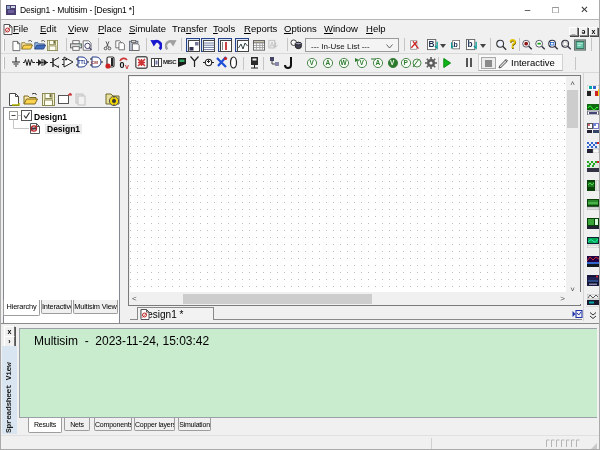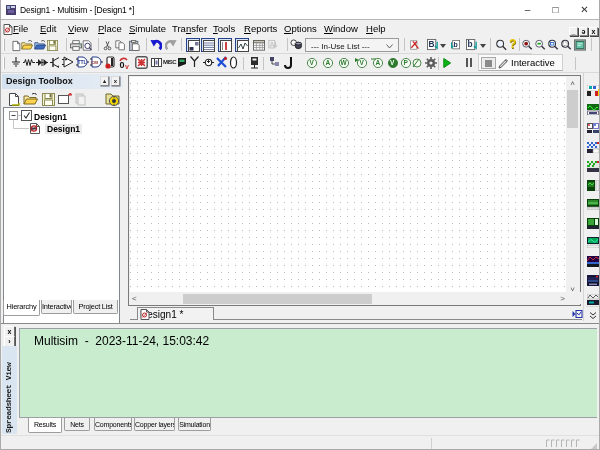--- a/index.html
+++ b/index.html
@@ -488,24 +488,20 @@
       <svg class="abs" style="left:19px;top:3px" width="11" height="11" viewBox="0 0 11 11">
         <path d="M1 10 l2 -0.6 L9.5 3 L8 1.4 L1.6 8 z" fill="#ddd" stroke="#555"></path>
         <path d="M7.2 2.2 l1.6 1.6" stroke="#555"></path>
       </svg>
       <div class="abs" style="left:32px;top:2px;font-size:9.5px;color:#000">Interactive</div>
     </div>
     <div class="abs tsep" style="left:575px;top:3px"></div>
   </div>
 
   <div class="abs" id="leftpanel">
-    <div class="abs" id="lp-header">Design Toolbox
-      <div class="abs lp-btn" style="left:98px;">▴</div>
-      <div class="abs lp-btn" style="left:109px;">x</div>
-    </div>
     <div class="abs" id="lp-toolbar">
       <svg class="abs" style="left:6px;top:3px" width="12" height="13" viewBox="0 0 12 13">
         <path d="M1.5 0.5 h6 l3 3 v9 h-9 z" fill="#fff" stroke="#4a4a4a"></path>
         <path d="M7.5 0.5 v3 h3" fill="none" stroke="#4a4a4a"></path>
         <path d="M4 12 h7 l0 -2" fill="none" stroke="#aa0" stroke-width="1.4"></path>
       </svg>
       <svg class="abs" style="left:21px;top:3px" width="15" height="13" viewBox="0 0 15 13">
         <path d="M1 11 V3 h4 l1.5 1.5 H13 v2" fill="#ffe9a8" stroke="#7a6a20"></path>
         <path d="M1 11 L3.5 6 H14.5 L12 11 z" fill="#ffd24d" stroke="#7a6a20"></path>
         <path d="M9 1 l3 -1 l1.5 2" fill="none" stroke="#333"></path>
@@ -546,21 +542,21 @@
         <circle cx="30" cy="20.5" r="2.6" fill="none" stroke="#b22" stroke-width="1.2"></circle>
         <path d="M27 23.5 l6 -6" stroke="#b22" stroke-width="0.8"></path>
         <rect x="27.8" y="19.5" width="4.4" height="2" fill="#223" opacity="0.85"></rect>
       </svg>
       <div class="abs" style="left:30px;top:4px;font-size:8.5px;font-weight:bold">Design1</div>
       <div class="abs" style="left:41px;top:16px;font-size:8.5px;font-weight:bold;background:#ececec;padding:0 2px">Design1</div>
     </div>
     <div class="abs" id="lp-tabs" style="top:227px;">
       <div class="abs lp-tab" style="left:1px;width:37px;background:#fff;height:16px;z-index:2">Hierarchy</div>
       <div class="abs lp-tab" style="left:39px;width:31px;">Interactive</div>
-      <div class="abs lp-tab" style="left:71px;width:45px;">Project List</div>
+      <div class="abs lp-tab" style="left:71px;width:45px;">Multisim View</div>
     </div>
   </div>
 
   <div class="abs" id="canvasbox">
     <div class="abs" id="sheet"></div>
     <div class="abs" id="vscroll">
       <div class="abs scr-arrow" style="left:0;top:2px;width:13px">˄</div>
       <div class="abs" style="left:1px;top:13px;width:11px;height:38px;background:#cdcdcd"></div>
       <div class="abs scr-arrow" style="left:0;top:208px;width:13px">˅</div>
     </div>

